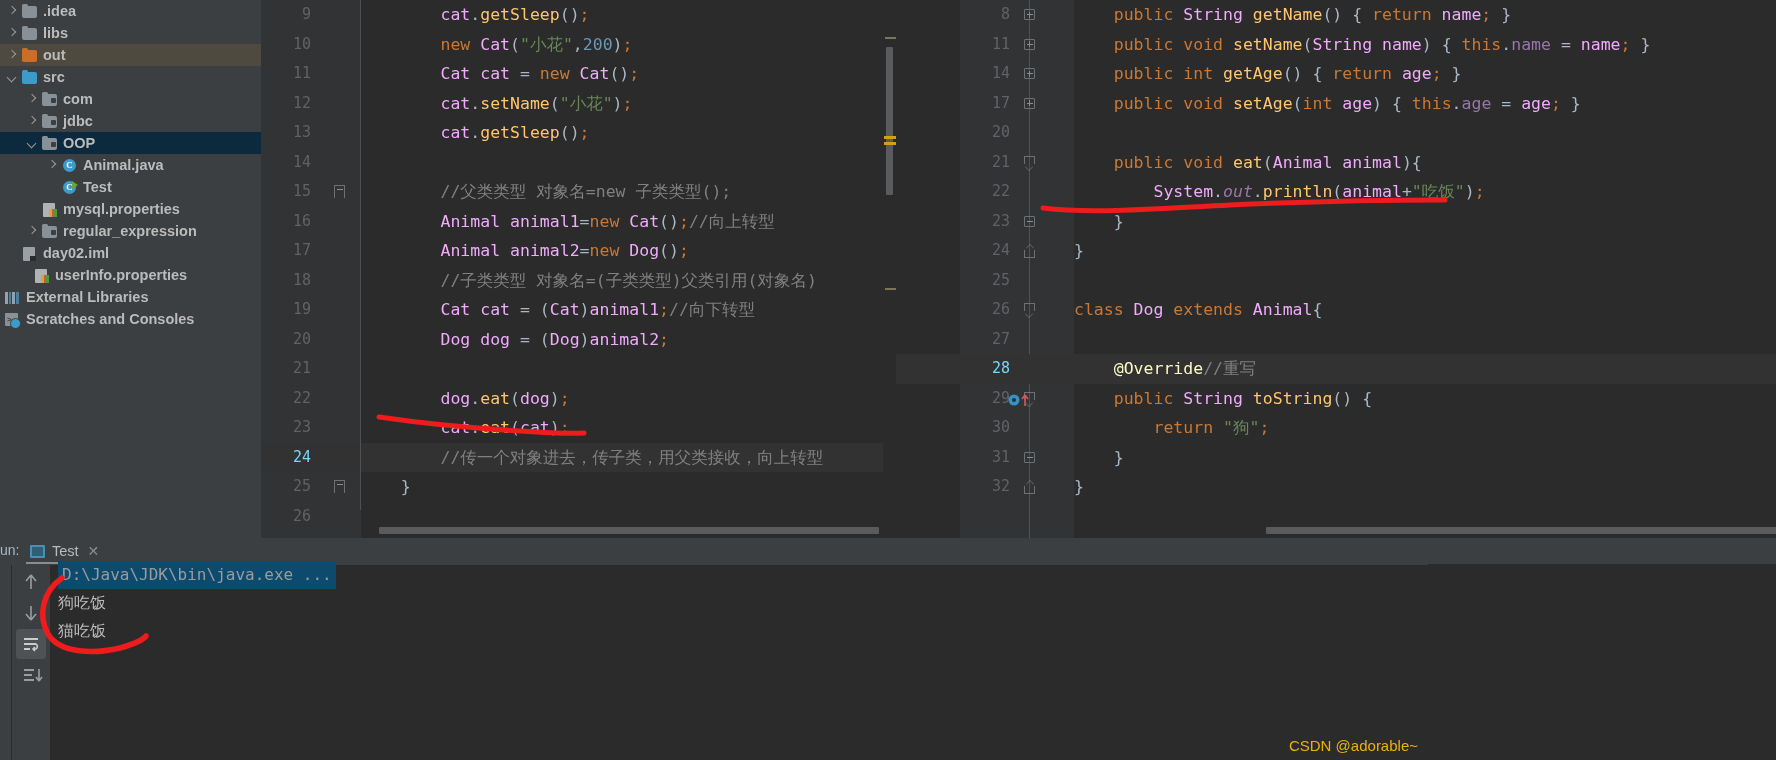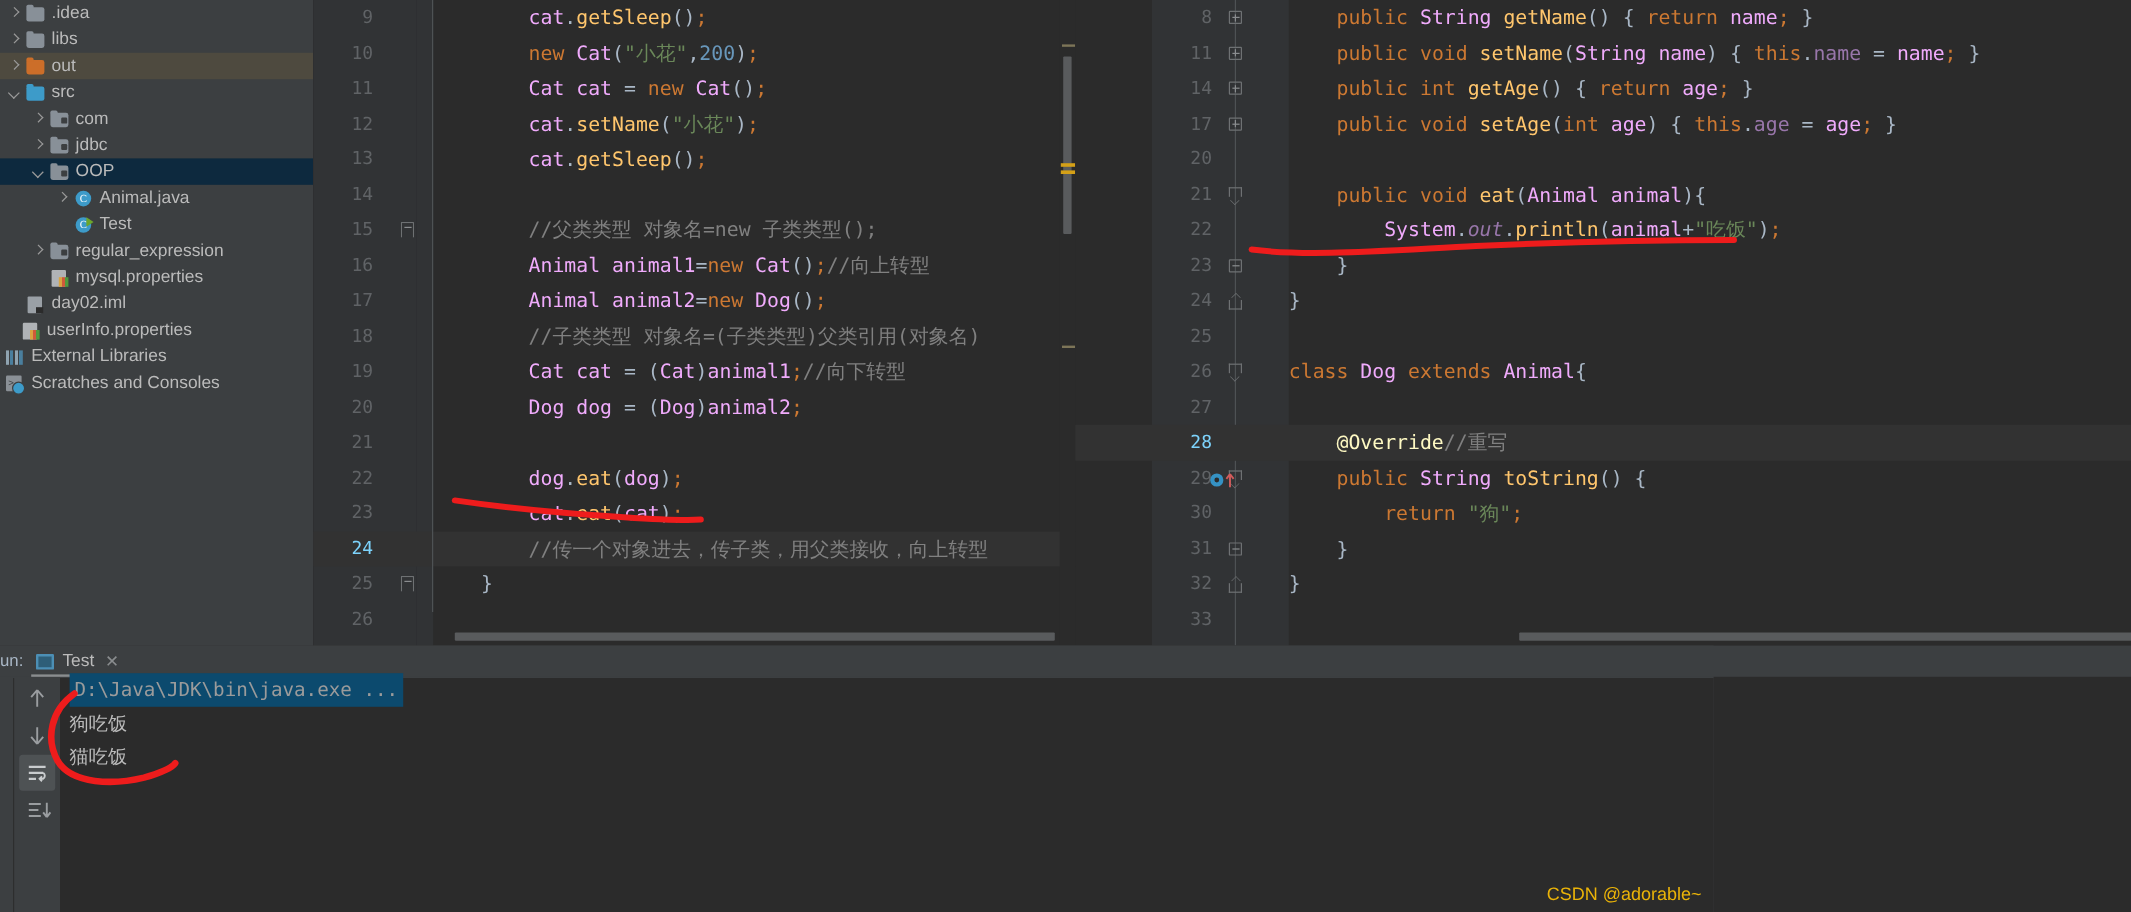--- a/index.html
+++ b/index.html
@@ -9,21 +9,21 @@
     background:#2b2b2b;
     font-family:"Liberation Sans", sans-serif;
     overflow:hidden;
     position:relative;
   }
   .app { position:relative; width:1776px; height:760px; }
 
   
   .sidebar {
     position:absolute; left:0; top:0; width:261px; height:538px;
-    background:#3c3f41; overflow:hidden;
+    background:#3c3f41; overflow:hidden;font-weight:bold;
   }
   .tree-row {
     display:flex; align-items:center; height:22px; padding-left:4px;
     color:#bbbbbb; font-size:14.5px; white-space:nowrap;
   }
   .tree-row.sel-inactive { background:#4e4a3f; }
   .tree-row.sel-active { background:#0d293e; }
   .arrow {
     width:17px; height:17px; flex:0 0 17px; position:relative;
   }
@@ -236,41 +236,41 @@
         </div>
         <div class="tree-row" style="padding-left: 44px;">
           <span class="arrow"></span>
           <span class="ico">
             <span class="cls-circle">C</span>
             <span class="run-dot"></span>
           </span>
           <span class="lbl">Test</span>
         </div>
         <div class="tree-row" style="padding-left: 24px;">
+          <span class="arrow"></span>
+          <span class="ico">
+            <span class="props-ico"></span>
+          </span>
+          <span class="lbl">mysql.properties</span>
+        </div>
+        <div class="tree-row" style="padding-left: 24px;">
           <span class="arrow right"></span>
           <span class="ico">
             <span class="folder pkg"></span>
           </span>
           <span class="lbl">regular_expression</span>
         </div>
-        <div class="tree-row" style="padding-left: 24px;">
+        <div class="tree-row" style="padding-left: 4px;">
           <span class="arrow"></span>
           <span class="ico">
-            <span class="props-ico"></span>
-          </span>
-          <span class="lbl">mysql.properties</span>
-        </div>
-        <div class="tree-row" style="padding-left: 4px;">
-          <span class="arrow"></span>
-          <span class="ico">
             <span class="iml-ico"></span>
           </span>
           <span class="lbl">day02.iml</span>
         </div>
-        <div class="tree-row" style="padding-left: 0;">
+        <div class="tree-row" style="padding-left: 16px;">
           <span class="arrow"></span>
           <span class="ico">
             <span class="props-ico"></span>
           </span>
           <span class="lbl">userInfo.properties</span>
         </div>
         <div class="tree-row" style="padding-left: 4px;">
           <span class="ico">
             <span class="lib-ico"></span>
           </span>
@@ -343,21 +343,20 @@
           <div class="row"><div class="ln">27</div><div class="code"></div></div>
           <div class="row cur"><div class="ln active">28</div><div class="code">    <span class="ann">@Override</span><span class="cm">//重写</span></div></div>
           <div class="row"><div class="ln">29</div><div class="fold arrowdown"></div><div style="position: absolute; left: 112px; top: 9px; width: 26px; height: 14px;"><svg width="26" height="14" viewBox="0 0 26 14">
                 <circle cx="6" cy="7" r="5.5" fill="#3592c4"></circle>
                 <circle cx="6" cy="7" r="2" fill="#2b2b2b"></circle>
                 <path d="M17 13 L17 2 M17 2 L14 6 M17 2 L20 6" stroke="#d05b5b" stroke-width="1.6" fill="none"></path>
               </svg></div><div class="code">    <span class="kw">public</span> <span class="id">String</span> <span class="fn">toString</span>() {</div></div>
           <div class="row"><div class="ln">30</div><div class="code">        <span class="kw">return</span> <span class="str">"狗"</span><span class="kw">;</span></div></div>
           <div class="row"><div class="ln">31</div><div class="fold minus"></div><div class="code">    }</div></div>
           <div class="row"><div class="ln">32</div><div class="fold arrowup"></div><div class="code">}</div></div>
-          <div class="row"><div class="ln">33</div><div class="code"></div></div>
         </div>
       <div class="hscroll" style="left:370px;bottom:4px;width:640px;"></div>
     </div>
   </div>
 
   <div class="runpanel">
     <div class="runtabs">
       <div class="run-label">un:</div>
       <div class="run-tab">
         <span class="tabico"></span>

